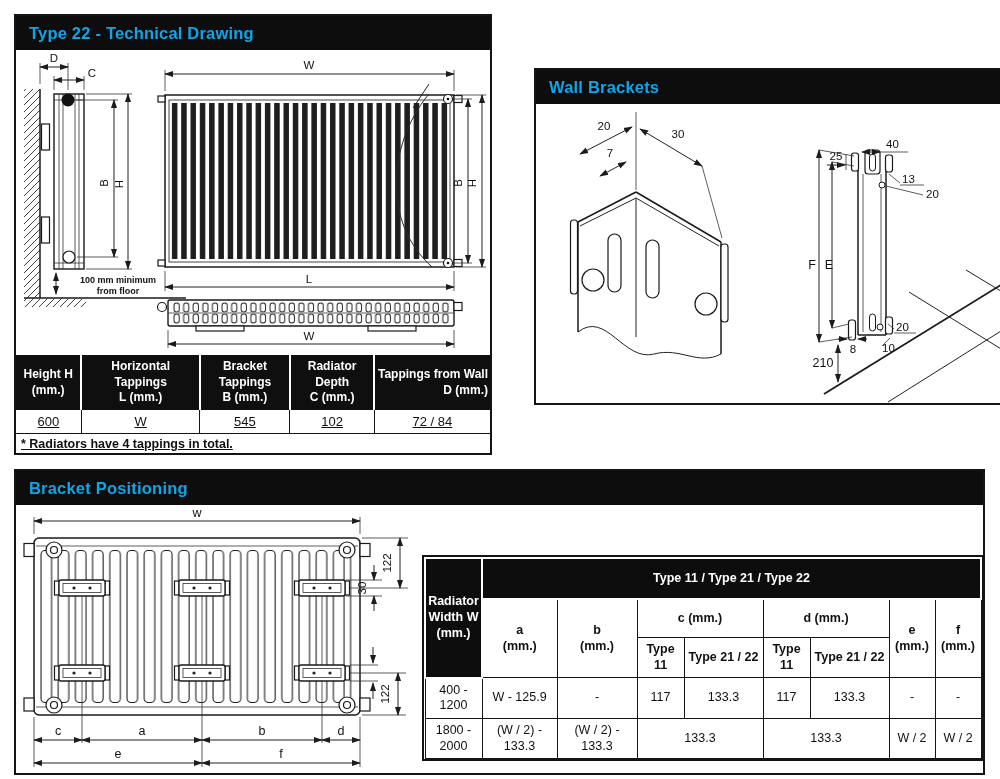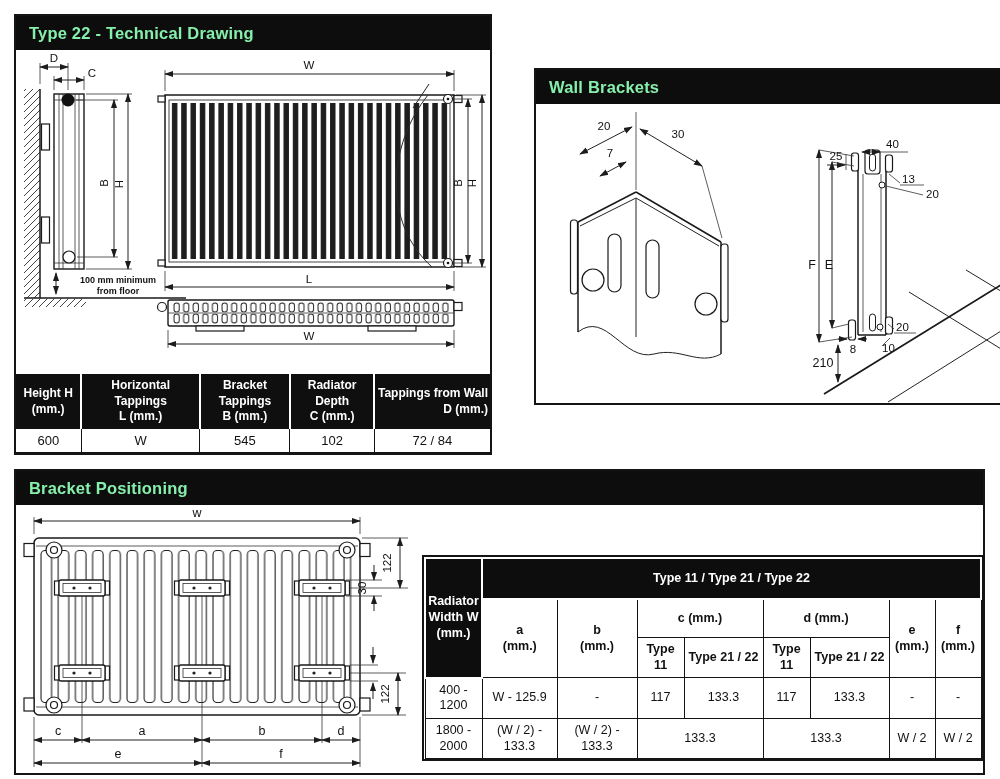--- a/index.html
+++ b/index.html
@@ -3,38 +3,38 @@
 <meta charset="utf-8">
 <style>
   html,body { margin:0; padding:0; background:#fff; }
   .page {
     position:relative; width:1000px; height:779px; background:#fff;
     font-family:"Liberation Sans", sans-serif; color:#111;
     outline:1px solid #e9e9e9; overflow:hidden;
   }
   .panel { position:absolute; border:2px solid #141414; background:#fff; box-sizing:border-box; }
   .panel-header {
-    height:34px; background:#0d0d0d; color:#86efac;
+    height:34px; background:#0d0d0d; color:#0ea5e9;
     font-size:16.5px; font-weight:bold; line-height:34px;
     padding-left:13px; letter-spacing:.2px;
   }
   .panel-body { position:relative; width:100%; height:calc(100% - 34px); }
   svg.draw { position:absolute; left:0; top:0; display:block; }
   svg text { font-family:"Liberation Sans", sans-serif; fill:#111; }
   .dt  { font-size:11.5px; }
   .dt2 { font-size:12.5px; }
   .nb  { font-size:9px; font-weight:bold; }
   .thin  { stroke:#222; stroke-width:1; fill:none; }
   .thik  { stroke:#1a1a1a; stroke-width:1.5; fill:none; }
   .ext   { stroke:#333; stroke-width:.8; fill:none; }
   .dim   { stroke:#222; stroke-width:1; fill:none; }
   .wht   { fill:#fff; stroke:#1a1a1a; stroke-width:1.2; }
 
   
-  .t1wrap { position:absolute; left:0; right:0; bottom:0; }
+  .t1wrap { position:absolute; left:0; right:0; bottom:0;text-decoration:underline; }
   table.t1 { width:100%; border-collapse:collapse; table-layout:fixed; }
   .t1 td { text-align:center; vertical-align:middle; white-space:pre-line; }
   .t1h { background:#0f0f0f; color:#fff; font-weight:bold; font-size:12px;
          line-height:1.3; padding:4px 2px; border-right:2.5px solid #fff; }
   .t1h:last-child { border-right:none;text-align:right; }
   .t1v { font-size:13px; padding:3px 2px; border-bottom:1.8px solid #141414;
          border-right:1.8px solid #141414; height:17px; }
   .t1v:last-child { border-right:none; }
   .foot { font-weight:bold; font-size:12.5px; padding:3px 0 2px 5px; }
 
@@ -205,20 +205,21 @@
           </tr>
           <tr>
             <td class="t1v">600</td>
             <td class="t1v">W</td>
             <td class="t1v">545</td>
             <td class="t1v">102</td>
             <td class="t1v">72 / 84</td>
           </tr>
         </tbody>
           </table>
+        <div class="foot">* Radiators have 4 tappings in total.</div>
       </div>
     </div>
   </section>
 
   <section class="panel" style="left:508px; top:68px; width:477px; height:337px;margin-left:26px;">
     <div class="panel-header">
       <span>Wall Brackets</span>
     </div>
     <div class="panel-body">
       <svg class="draw" width="473" height="299" viewBox="0 0 473 299">

